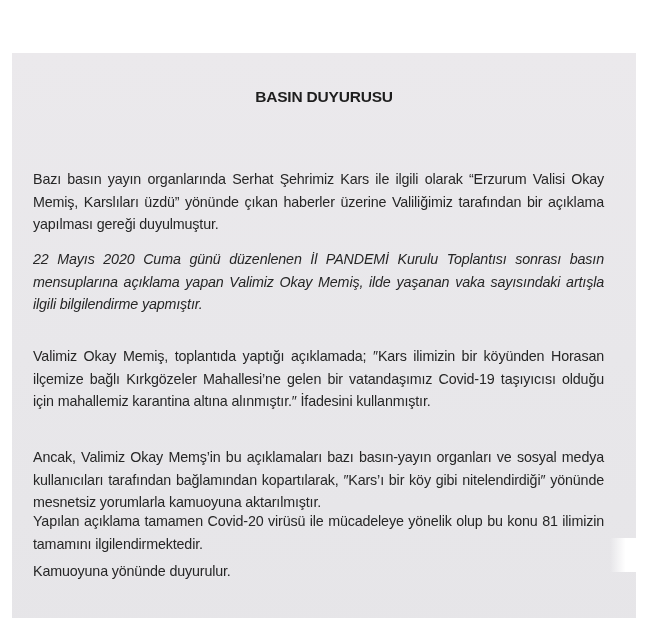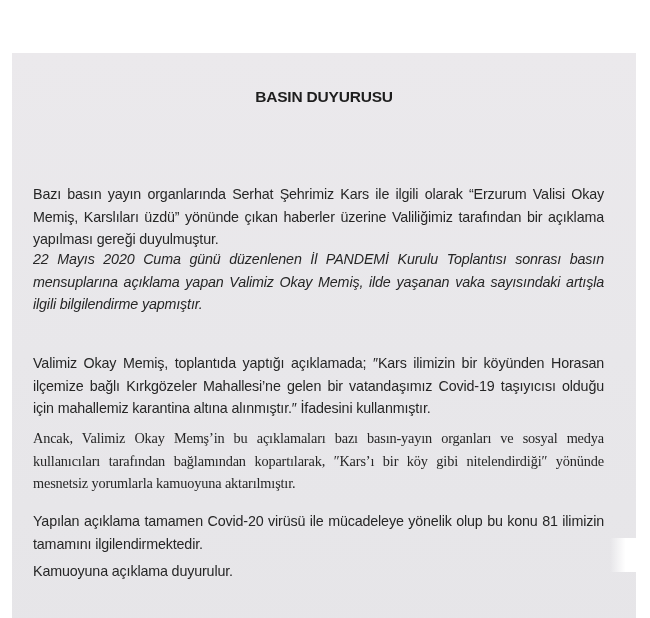--- a/index.html
+++ b/index.html
@@ -44,32 +44,32 @@
     .para {
       position: absolute;
       left: 21px;
       width: 571px;
       font-size: 14.3px;
       line-height: 22.5px;
       color: #262626;
       text-align: justify;
       letter-spacing: -0.15px;
     }
-    .p1 { top: 116px; }
+    .p1 { top: 101px; }
     .p2 { top: 181px; font-style: italic; }
-    .p3 { top: 251px; margin-top: 48px; }
-    .p4 { top: 360px; font-family: Liberation Serif, serif; }
+    .p3 { top: 244px; margin-top: 48px; }
+    .p4 { top: 379px; }
     .p5 { top: 443px; }
     .p6 { top: 493px; }
   </style>
 </head>
 <body>
 
 <div class="paper">
   <div class="title">BASIN DUYURUSU</div>
   <p class="para p1">Bazı basın yayın organlarında Serhat Şehrimiz Kars ile ilgili olarak “Erzurum Valisi Okay Memiş, Karslıları üzdü” yönünde çıkan haberler üzerine Valiliğimiz tarafından bir açıklama yapılması gereği duyulmuştur.</p>
   <p class="para p2">22 Mayıs 2020 Cuma günü düzenlenen İl PANDEMİ Kurulu Toplantısı sonrası basın mensuplarına açıklama yapan Valimiz Okay Memiş, ilde yaşanan vaka sayısındaki artışla ilgili bilgilendirme yapmıştır.</p>
   <p class="para p3">Valimiz Okay Memiş, toplantıda yaptığı açıklamada; ″Kars ilimizin bir köyünden Horasan ilçemize bağlı Kırkgözeler Mahallesi’ne gelen bir vatandaşımız Covid-19 taşıyıcısı olduğu için mahallemiz karantina altına alınmıştır.″ İfadesini kullanmıştır.</p>
   <p class="para p4">Ancak, Valimiz Okay Memş’in bu açıklamaları bazı basın-yayın organları ve sosyal medya kullanıcıları tarafından bağlamından kopartılarak, ″Kars’ı bir köy gibi nitelendirdiği″ yönünde mesnetsiz yorumlarla kamuoyuna aktarılmıştır.</p>
   <p class="para p5">Yapılan açıklama tamamen Covid-20 virüsü ile mücadeleye yönelik olup bu konu 81 ilimizin tamamını ilgilendirmektedir.</p>
-  <p class="para p6">Kamuoyuna açıklama duyurulur.</p>
+  <p class="para p6">Kamuoyuna yönünde duyurulur.</p>
   <div class="paper-notch"></div>
 </div>
 
 </body></html>

